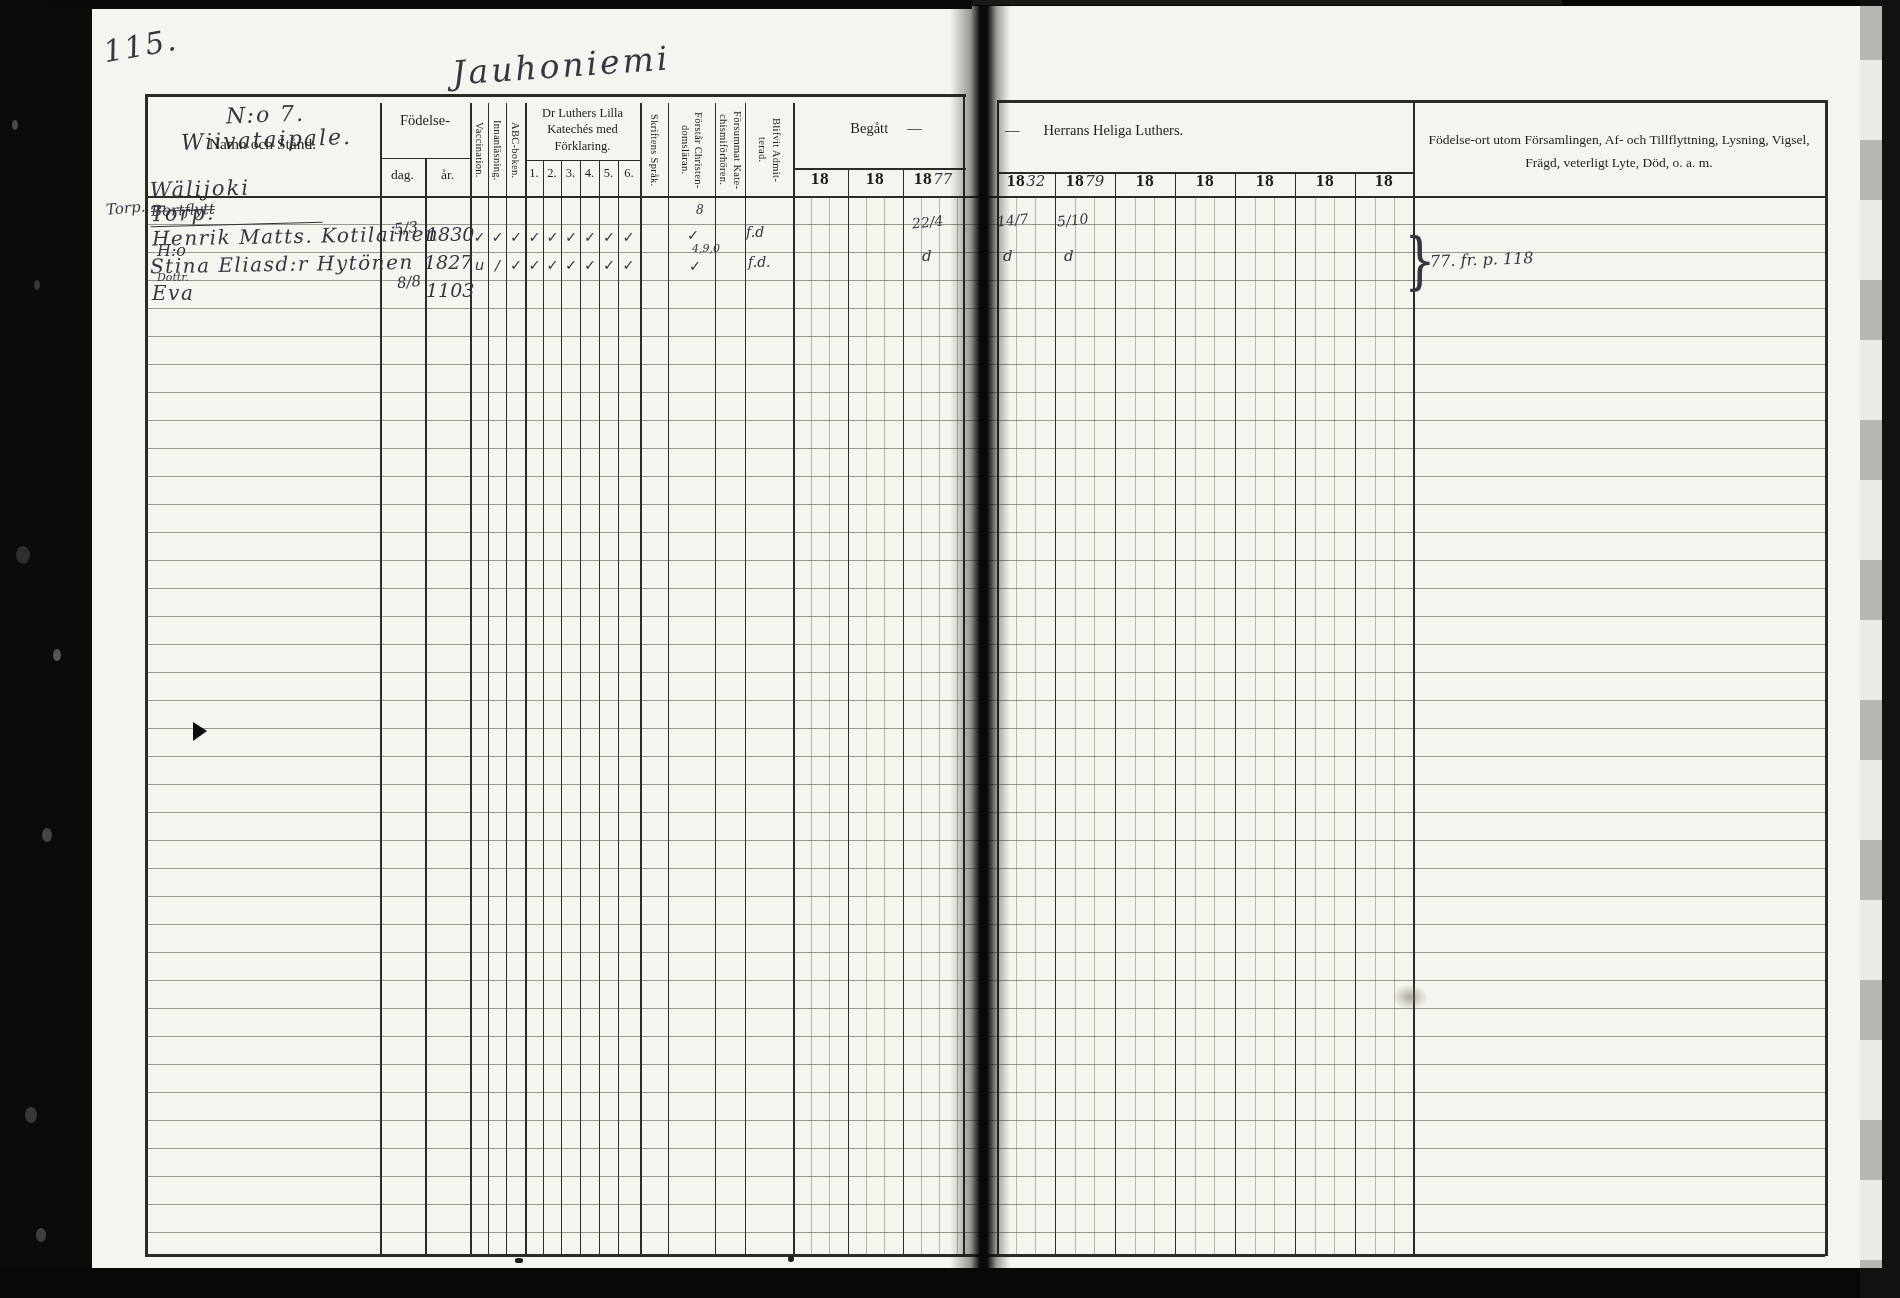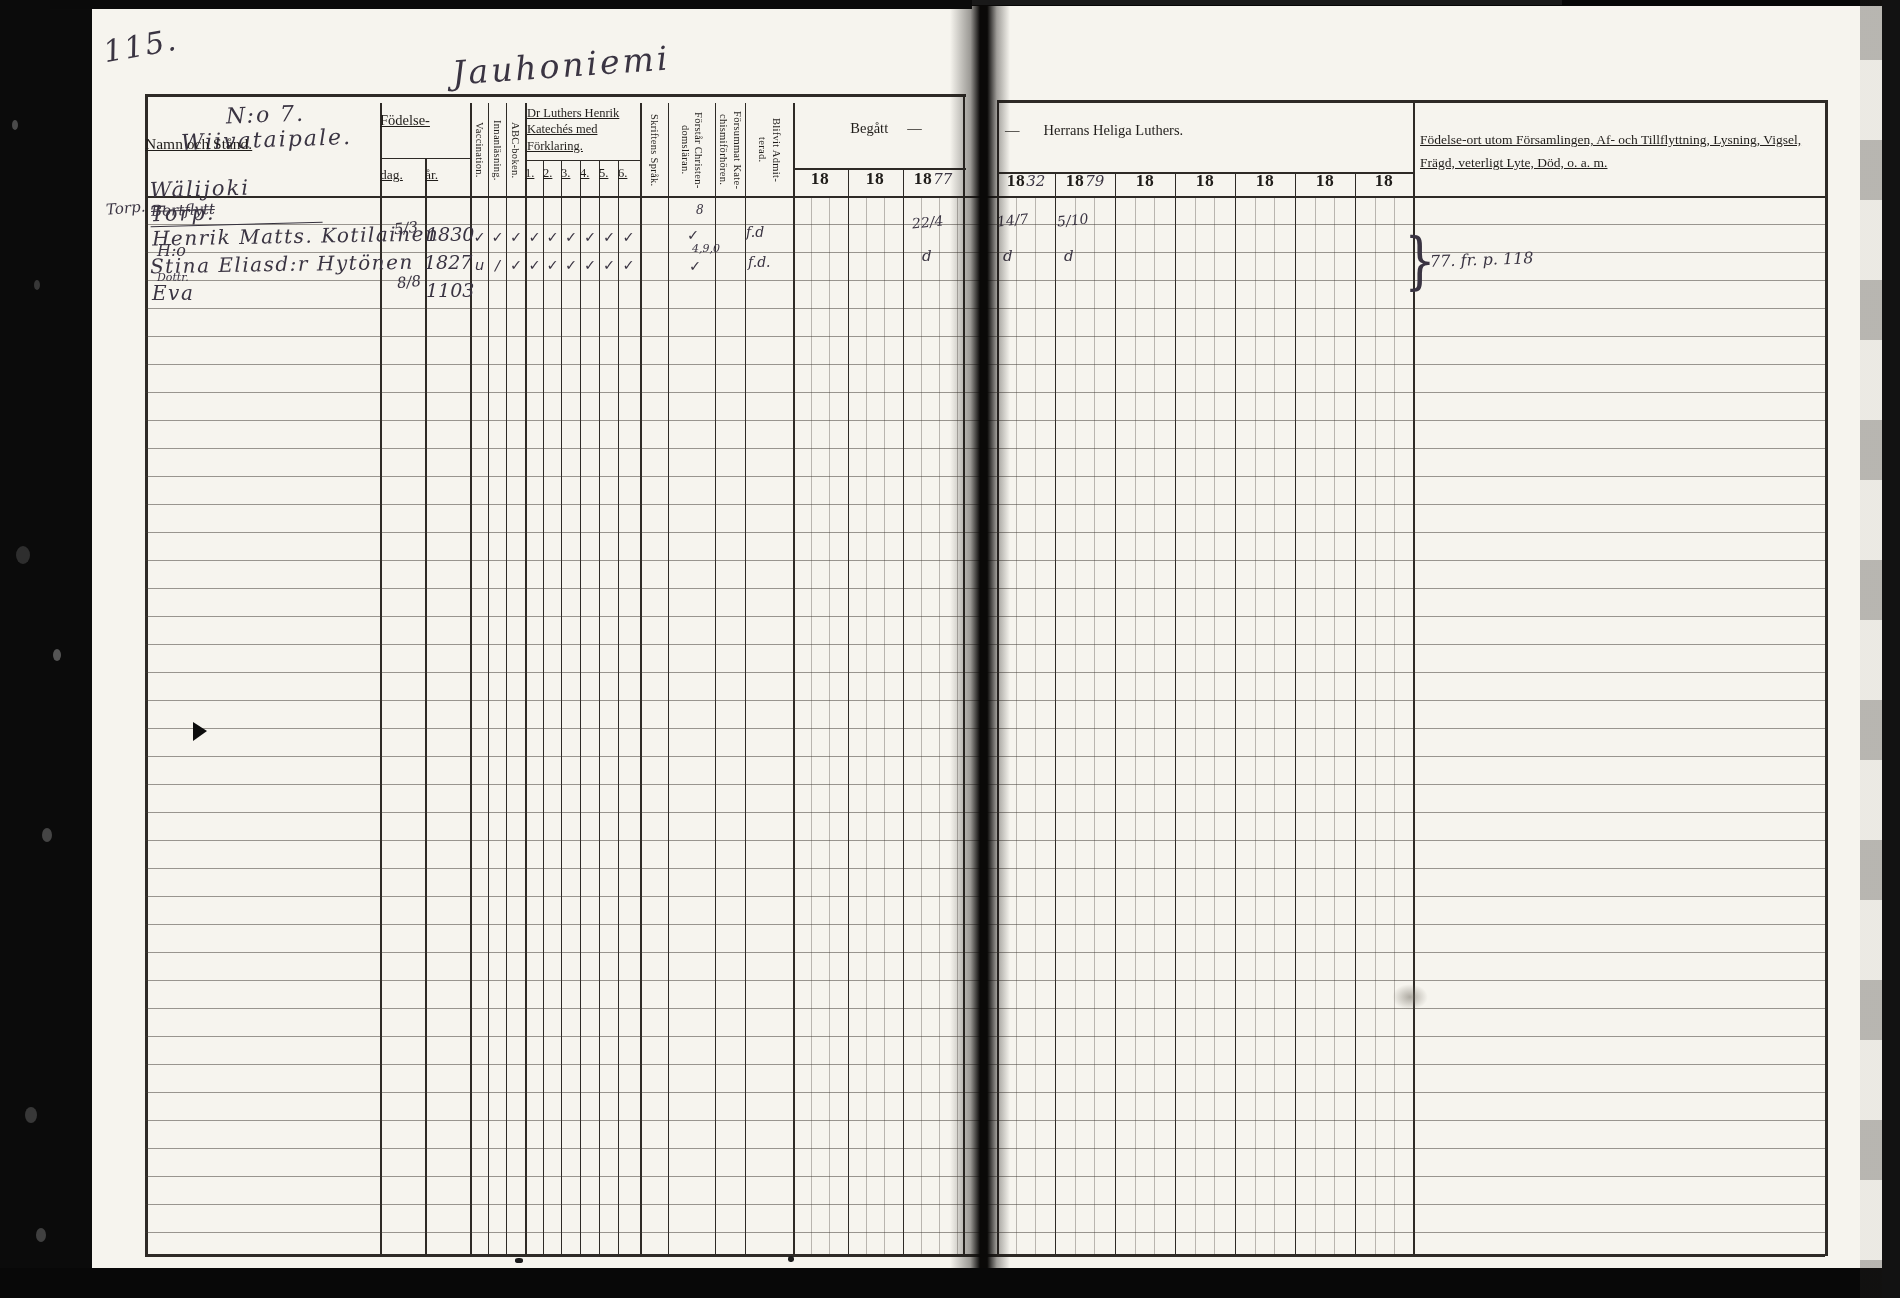--- a/index.html
+++ b/index.html
@@ -1,20 +1,20 @@
 <!DOCTYPE html>
 <html><head>
 <meta charset="utf-8">
 <style>
   html,body{margin:0;padding:0;background:#000;}
   #screen{position:relative;width:1900px;height:1298px;background:#060606;overflow:hidden;
           font-family:"Liberation Serif",serif;color:#201d1a;}
   .paper{position:absolute;left:92px;top:6px;width:1796px;height:1262px;background:#f6f4ee;}
   .c{position:absolute;}
-  .tc{text-decoration:underline;}
+  .tc{text-align:center;}
   .pr{color:#201d1a;}
   .hw{font-family:"DejaVu Serif",serif;font-style:italic;color:#3a3442;}
   .rot{writing-mode:vertical-rl;white-space:pre-line;font-size:10.5px;line-height:1.3;
        letter-spacing:.3px;display:flex;align-items:center;justify-content:center;text-align:center;}
   .yrc{height:26px;display:flex;align-items:flex-start;justify-content:center;}
   .yr{font-weight:bold;font-size:17.5px;letter-spacing:.5px;}
   .yrw{font-weight:normal;font-size:15px;position:relative;top:2px;margin-left:1px;}
   .mark{font-family:"DejaVu Sans",sans-serif;font-style:italic;color:#3a3442;
         font-size:14.5px;line-height:26px;text-align:center;}
   .frac{transform:rotate(-6deg);}
@@ -115,21 +115,21 @@
   <div class="c pr tc" style="left:145px;top:135px;width:235px;font-size:15.5px;">Namn och Stånd.</div>
 
   <div class="c pr tc" style="left:380px;top:112px;width:90px;font-size:14.5px;">Födelse-</div>
   <div class="c pr tc" style="left:380px;top:167px;width:45px;font-size:13.5px;">dag.</div>
   <div class="c pr tc" style="left:425px;top:167px;width:45px;font-size:13.5px;">år.</div>
 
   <div class="c pr rot" style="left:470px;top:103px;width:18px;height:94px;">Vaccination.</div>
   <div class="c pr rot" style="left:488px;top:103px;width:18px;height:94px;">Innanläsning.</div>
   <div class="c pr rot" style="left:506px;top:103px;width:19px;height:94px;">ABC-boken.</div>
 
-  <div class="c pr tc" style="left:527px;top:105px;width:111px;font-size:12.5px;line-height:1.3;">Dr Luthers Henrik Katechés med Förklaring.</div>
+  <div class="c pr tc" style="left:527px;top:105px;width:111px;font-size:12.5px;line-height:1.3;">Dr Luthers Lilla Katechés med Förklaring.</div>
   <div class="c pr tc" style="left:525px;top:166px;width:18px;font-size:12.5px;">1.</div>
   <div class="c pr tc" style="left:543px;top:166px;width:18px;font-size:12.5px;">2.</div>
   <div class="c pr tc" style="left:561px;top:166px;width:19px;font-size:12.5px;">3.</div>
   <div class="c pr tc" style="left:580px;top:166px;width:19px;font-size:12.5px;">4.</div>
   <div class="c pr tc" style="left:599px;top:166px;width:19px;font-size:12.5px;">5.</div>
   <div class="c pr tc" style="left:618px;top:166px;width:22px;font-size:12.5px;">6.</div>
 
   <div class="c pr rot" style="left:640px;top:103px;width:28px;height:94px;">Skriftens Språk.</div>
   <div class="c pr rot" style="left:668px;top:103px;width:47px;height:94px;">Förstår Christen-
 domsläran.</div>

